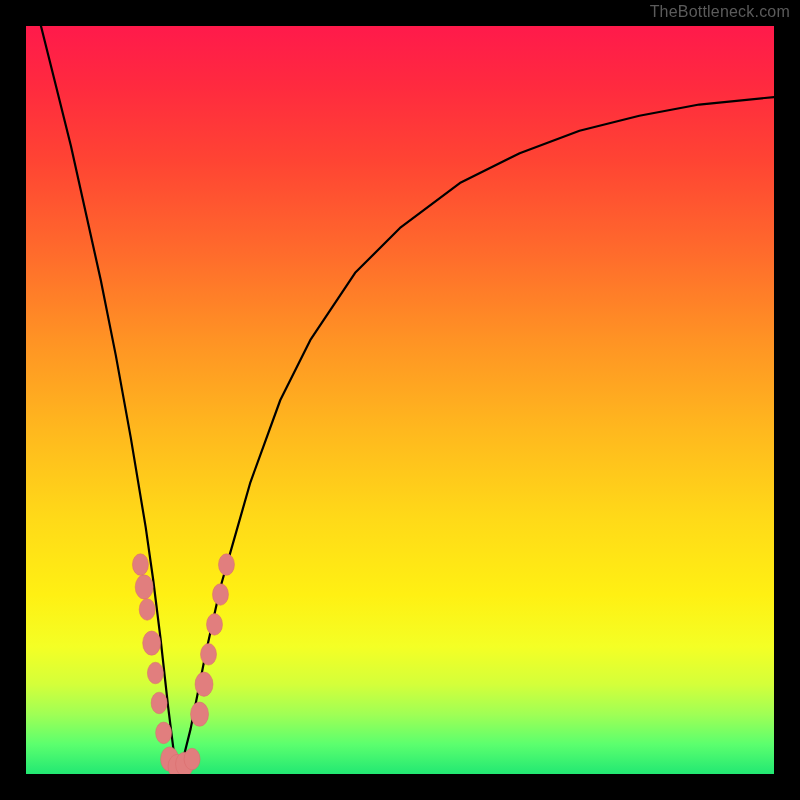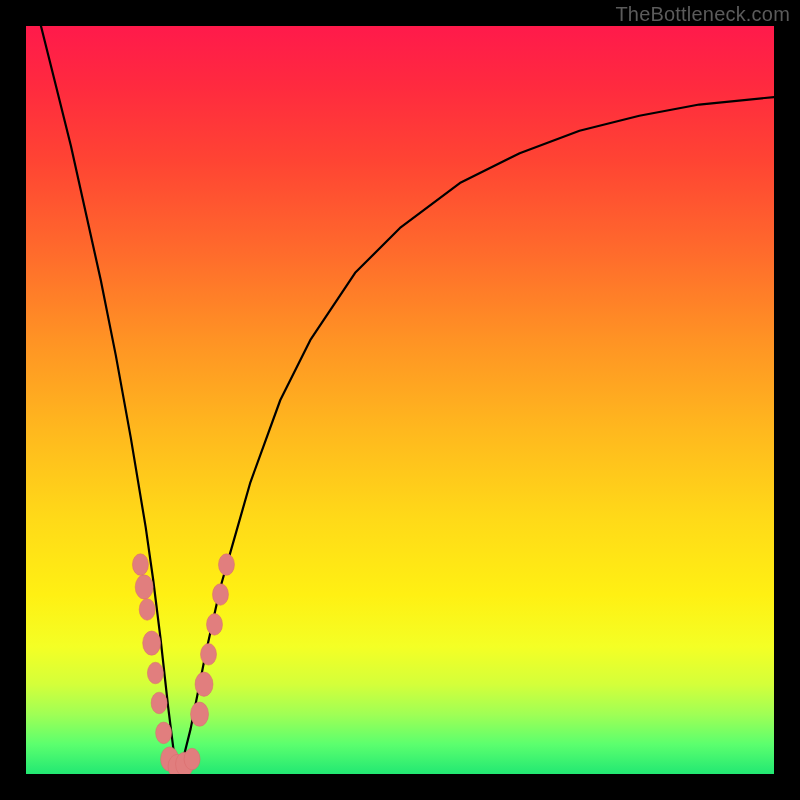--- a/index.html
+++ b/index.html
@@ -49,21 +49,21 @@
     position: absolute;
     inset: 0;
     width: 100%;
     height: 100%;
   }
   .watermark {
     position: absolute;
     top: 3px;
     right: 10px;
     color: #5b5b5b;
-    font-size: 20px;
+    font-size: 16px;
     font-weight: 500;
     letter-spacing: 0.2px;
   }
 </style>
 </head>
 <body>
 
 <div class="frame">
   <div class="plot">
     <div class="gradient"></div>

